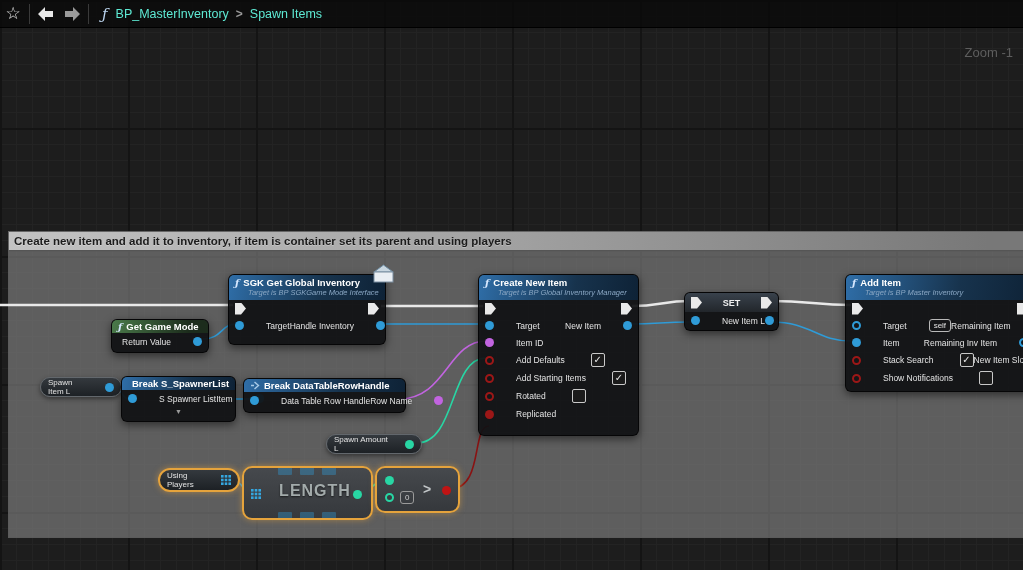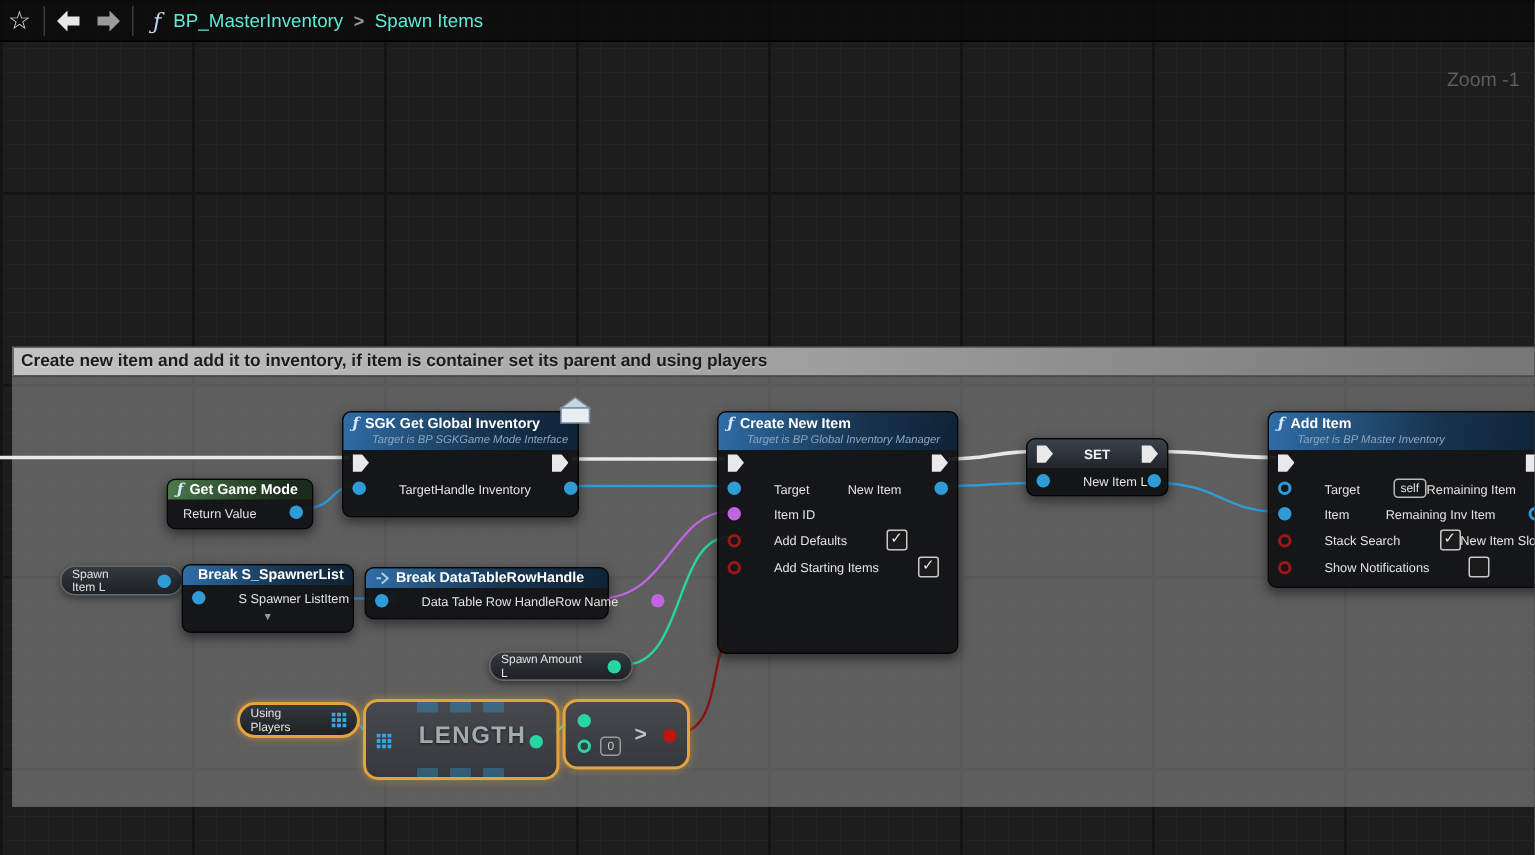--- a/index.html
+++ b/index.html
@@ -234,20 +234,33 @@
         <span class="cb on">✓</span>
       </span>
   </div>
   <div class="frow tall">
     <span class="pl">
         <span class="pin bool hollow"></span>
         <span>Add Starting Items</span>
         <span class="cb on">✓</span>
       </span>
   </div>
+  <div class="frow tall">
+    <span class="pl">
+        <span class="pin bool hollow"></span>
+        <span>Rotated</span>
+        <span class="cb"></span>
+      </span>
+  </div>
+  <div class="frow tall">
+    <span class="pl">
+        <span class="pin bool"></span>
+        <span>Replicated</span>
+      </span>
+  </div>
 </div>
 
 <div class="node" style="left:684px;top:292px;width:95px;height:39px;background:rgba(16,17,19,0.95);">
   <div class="frow" style="height:19px;background:linear-gradient(#39424c,#22262b);border-radius:5px 5px 0 0;">
     <span class="pin exec"></span>
     <span style="font-size:9px;font-weight:bold;color:#f0f0f0;">SET</span>
     <span class="pin exec"></span>
   </div>
   <div class="frow">
     <span class="pl">

